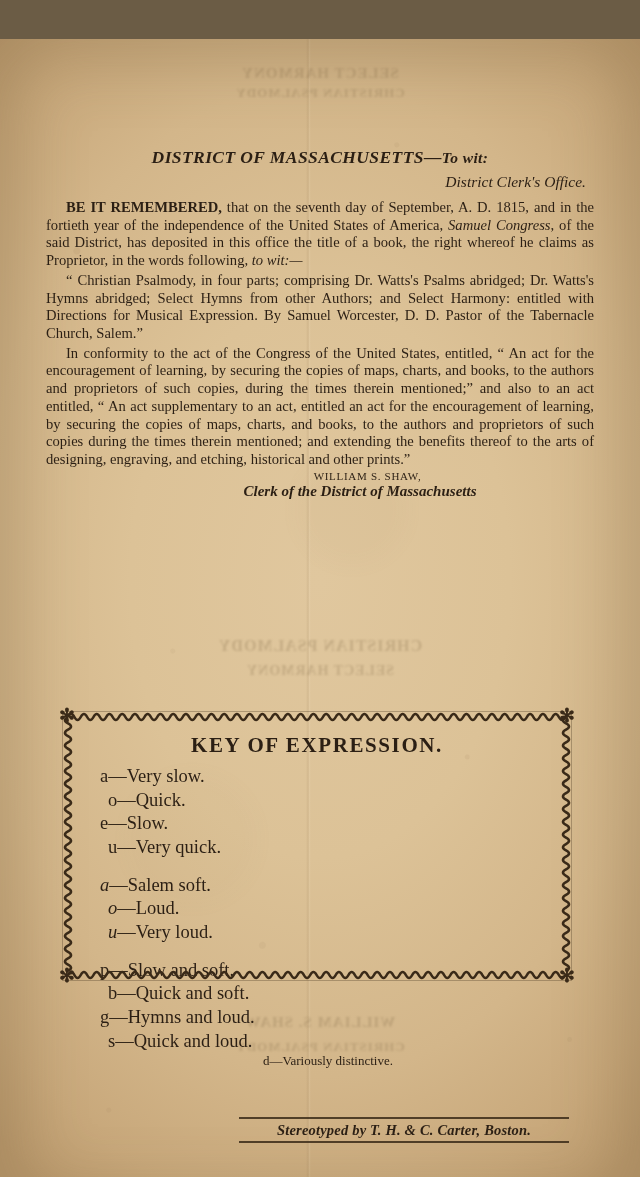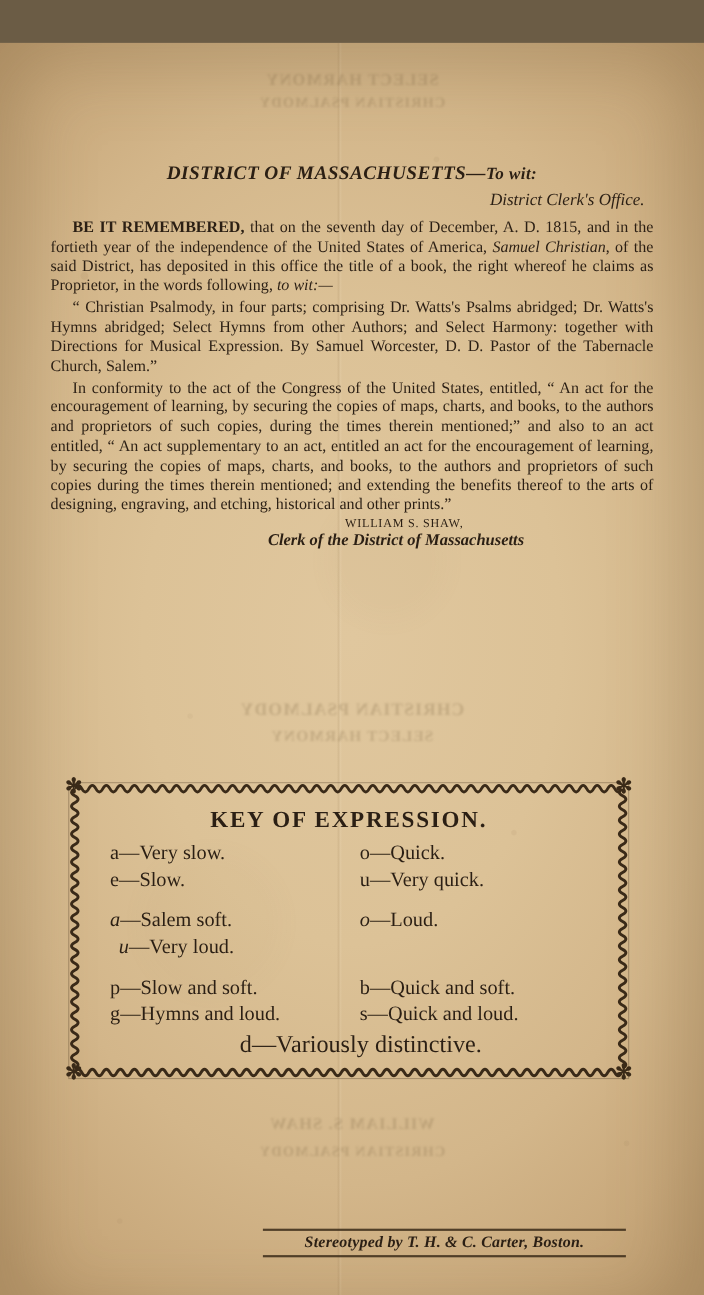--- a/index.html
+++ b/index.html
@@ -164,28 +164,29 @@
     letter-spacing: 1.6px;
     margin-top: 22px;
   }
   .key-groups { margin-top: 7px; padding: 0 34px 0 38px; }
   .key-group { margin-bottom: 14px; }
   .key-group:last-child { margin-bottom: 0; }
   .key-row {
     display: flex;
     font-size: 18.5px;
     line-height: 1.28;
+    flex-direction: column;
   }
   .key-col { flex: 0 0 50%; white-space: nowrap; }
   .key-col.right { padding-left: 8px; }
   .sym { font-weight: normal; }
   .sym.ital { font-style: italic; }
   .key-center {
     text-align: center;
-    font-size: 22px;
+    font-size: 13px;
     line-height: 1.28;
     padding-left: 18px;
   }
 
   
   .imprint {
     position: absolute;
     left: 239px;
     top: 1078px;
     width: 330px;
@@ -225,25 +226,25 @@
 
     <div class="notice">
 
       <div class="dist-head">
         <span>DISTRICT OF MASSACHUSETTS—</span><span class="wit">To wit:</span>
       </div>
 
       <div class="clerk-office">District Clerk's Office.</div>
 
       <div class="para p1">
-        <span class="indent"></span><b>BE IT REMEMBERED,</b><span> that on the seventh day of December, A. D. 1815, and in the fortieth year of the independence of the United States of America, </span><i>Samuel Christian</i><span>, of the said District, has deposited in this office the title of a book, the right whereof he claims as Proprietor, in the words following, </span><i>to wit:—</i>
+        <span class="indent"></span><b>BE IT REMEMBERED,</b><span> that on the seventh day of September, A. D. 1815, and in the fortieth year of the independence of the United States of America, </span><i>Samuel Congress</i><span>, of the said District, has deposited in this office the title of a book, the right whereof he claims as Proprietor, in the words following, </span><i>to wit:—</i>
       </div>
 
       <div class="para p2">
-        <span class="indent"></span><span>“ Christian Psalmody, in four parts; comprising Dr. Watts's Psalms abridged; Dr. Watts's Hymns abridged; Select Hymns from other Authors; and Select Harmony: together with Directions for Musical Expression.   By Samuel Worcester, D. D. Pastor of the Tabernacle Church, Salem.”</span>
+        <span class="indent"></span><span>“ Christian Psalmody, in four parts; comprising Dr. Watts's Psalms abridged; Dr. Watts's Hymns abridged; Select Hymns from other Authors; and Select Harmony: entitled with Directions for Musical Expression.   By Samuel Worcester, D. D. Pastor of the Tabernacle Church, Salem.”</span>
       </div>
 
       <div class="para p3">
         <span class="indent"></span><span>In conformity to the act of the Congress of the United States, entitled, “ An act for the encouragement of learning, by securing the copies of maps, charts, and books, to the authors and proprietors of such copies, during the times therein mentioned;” and also to an act entitled, “ An act supplementary to an act, entitled an act for the encouragement of learning, by securing the copies of maps, charts, and books, to the authors and proprietors of such copies during the times therein mentioned; and extending the benefits thereof to the arts of designing, engraving, and etching, historical and other prints.”</span>
       </div>
 
       <div class="sig-name">WILLIAM S. SHAW,</div>
       <div class="sig-title">Clerk of the District of Massachusetts</div>
     </div>
 

